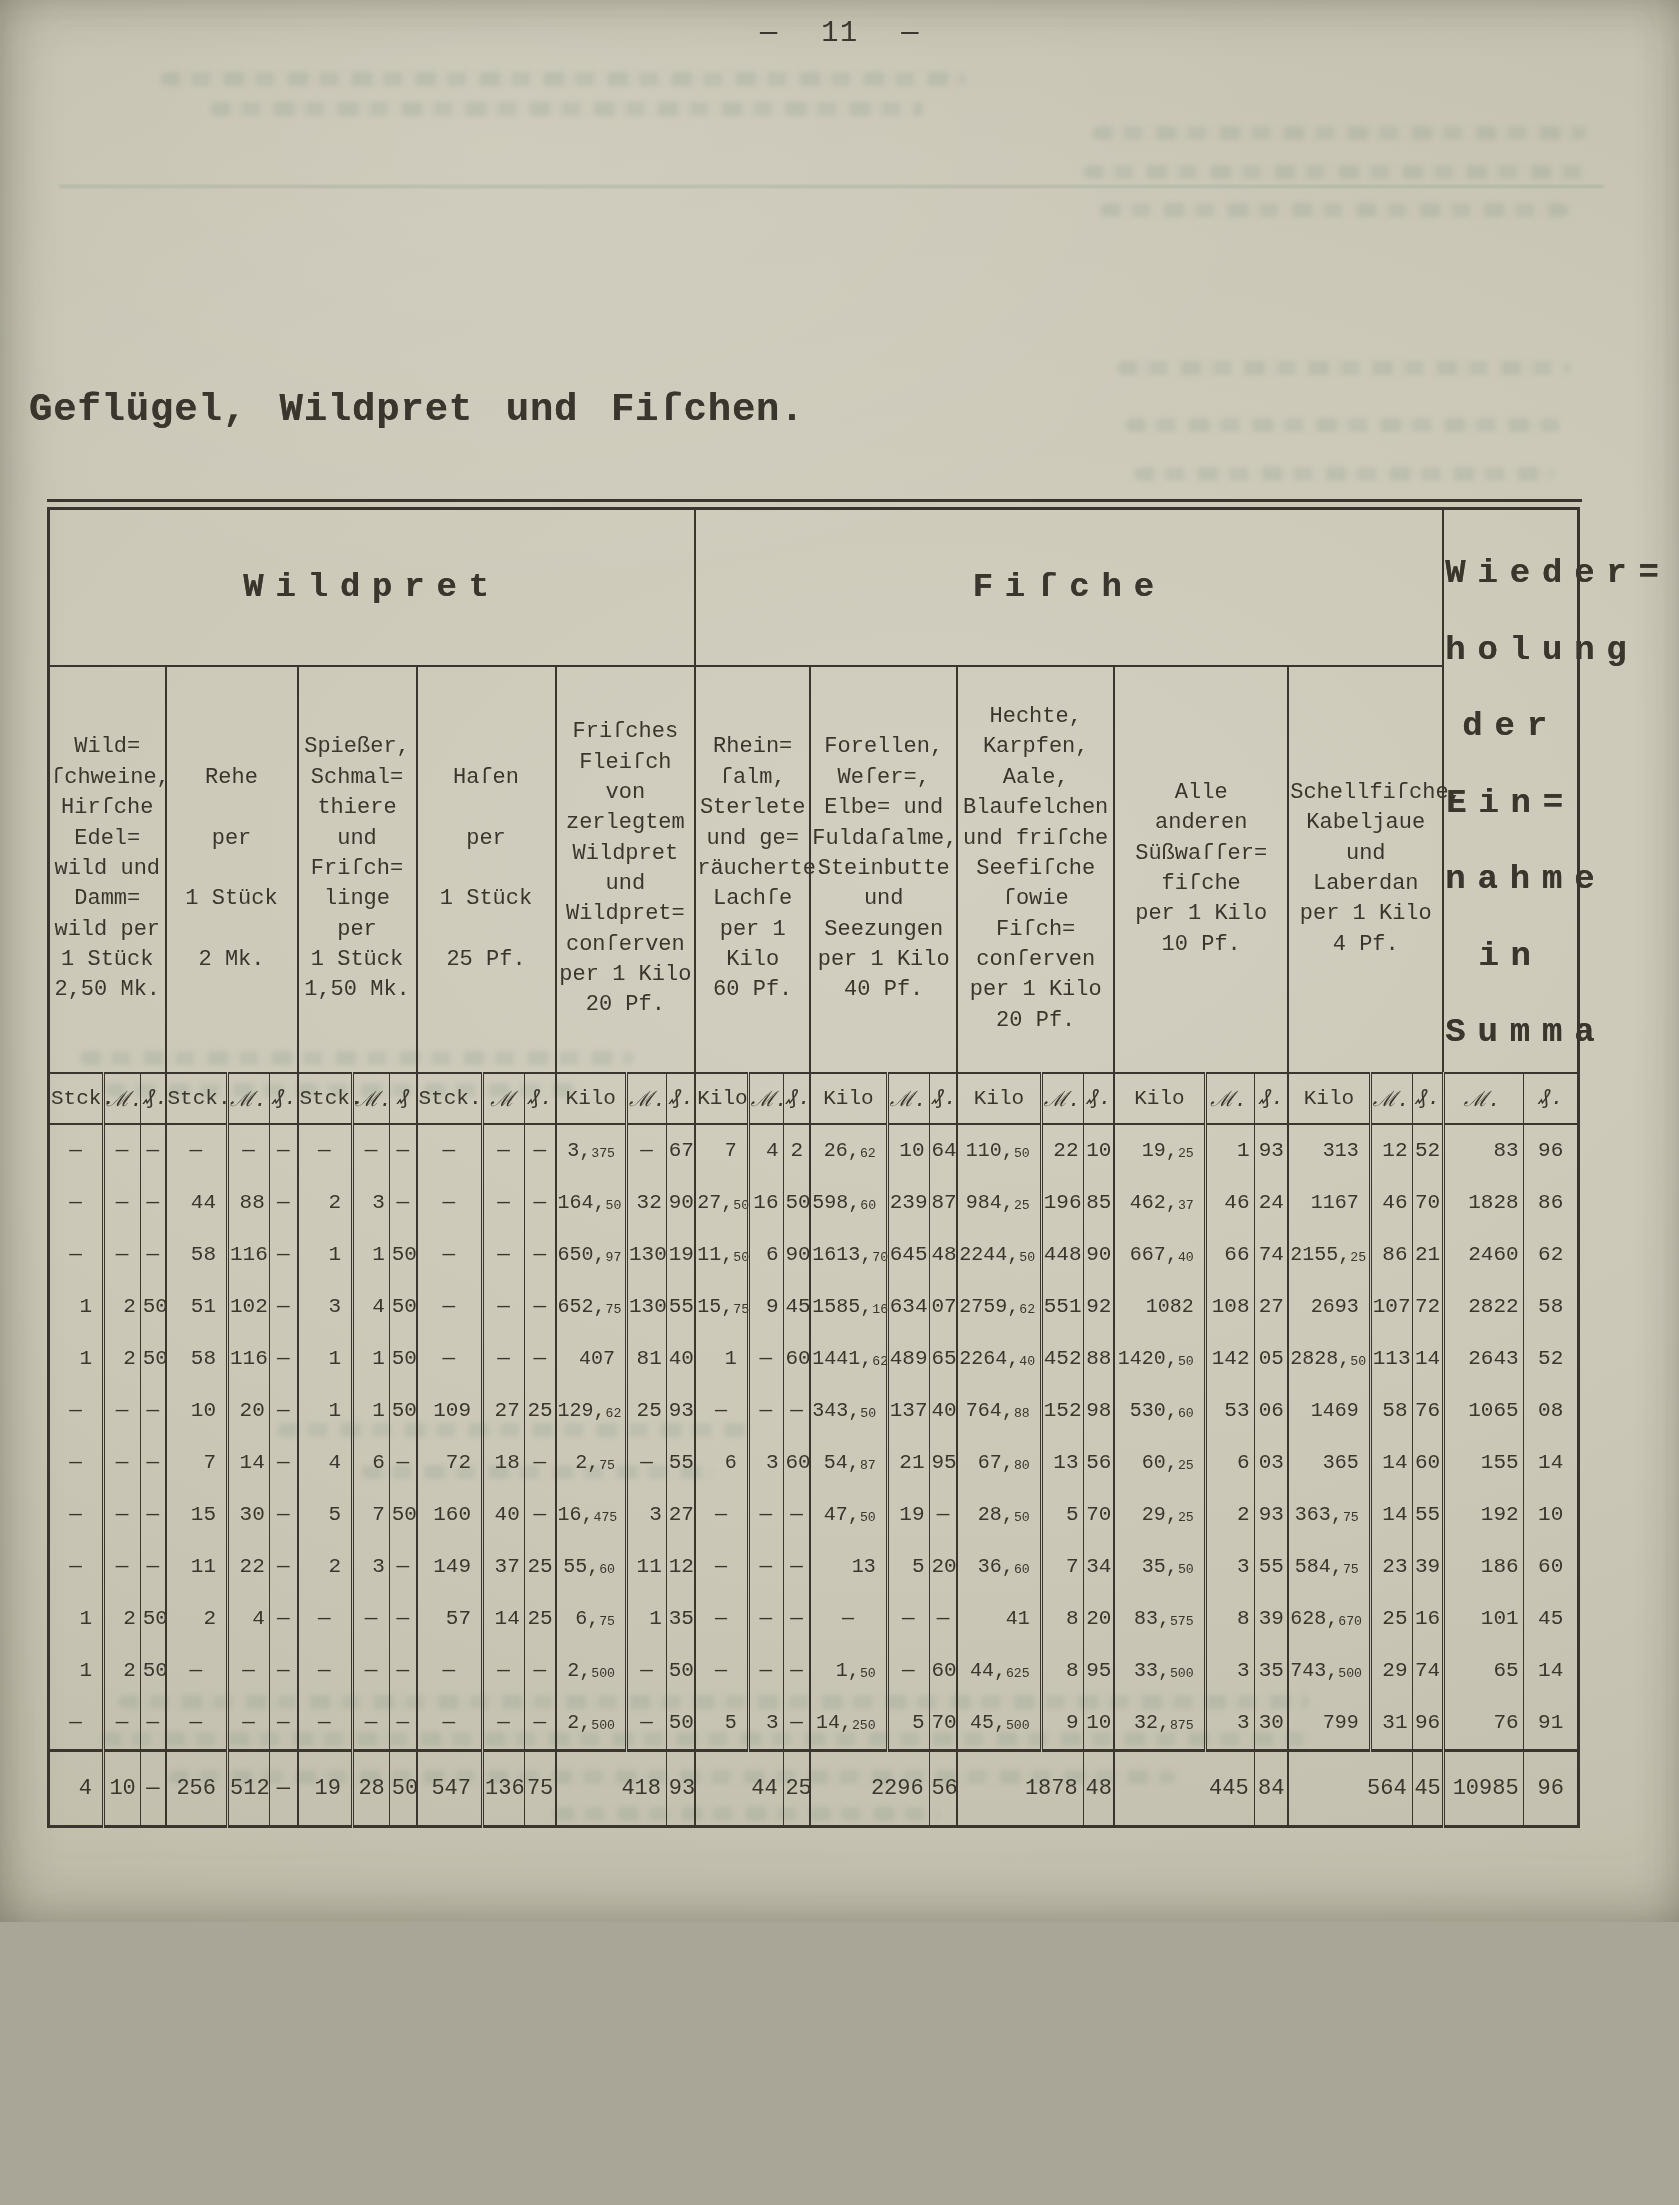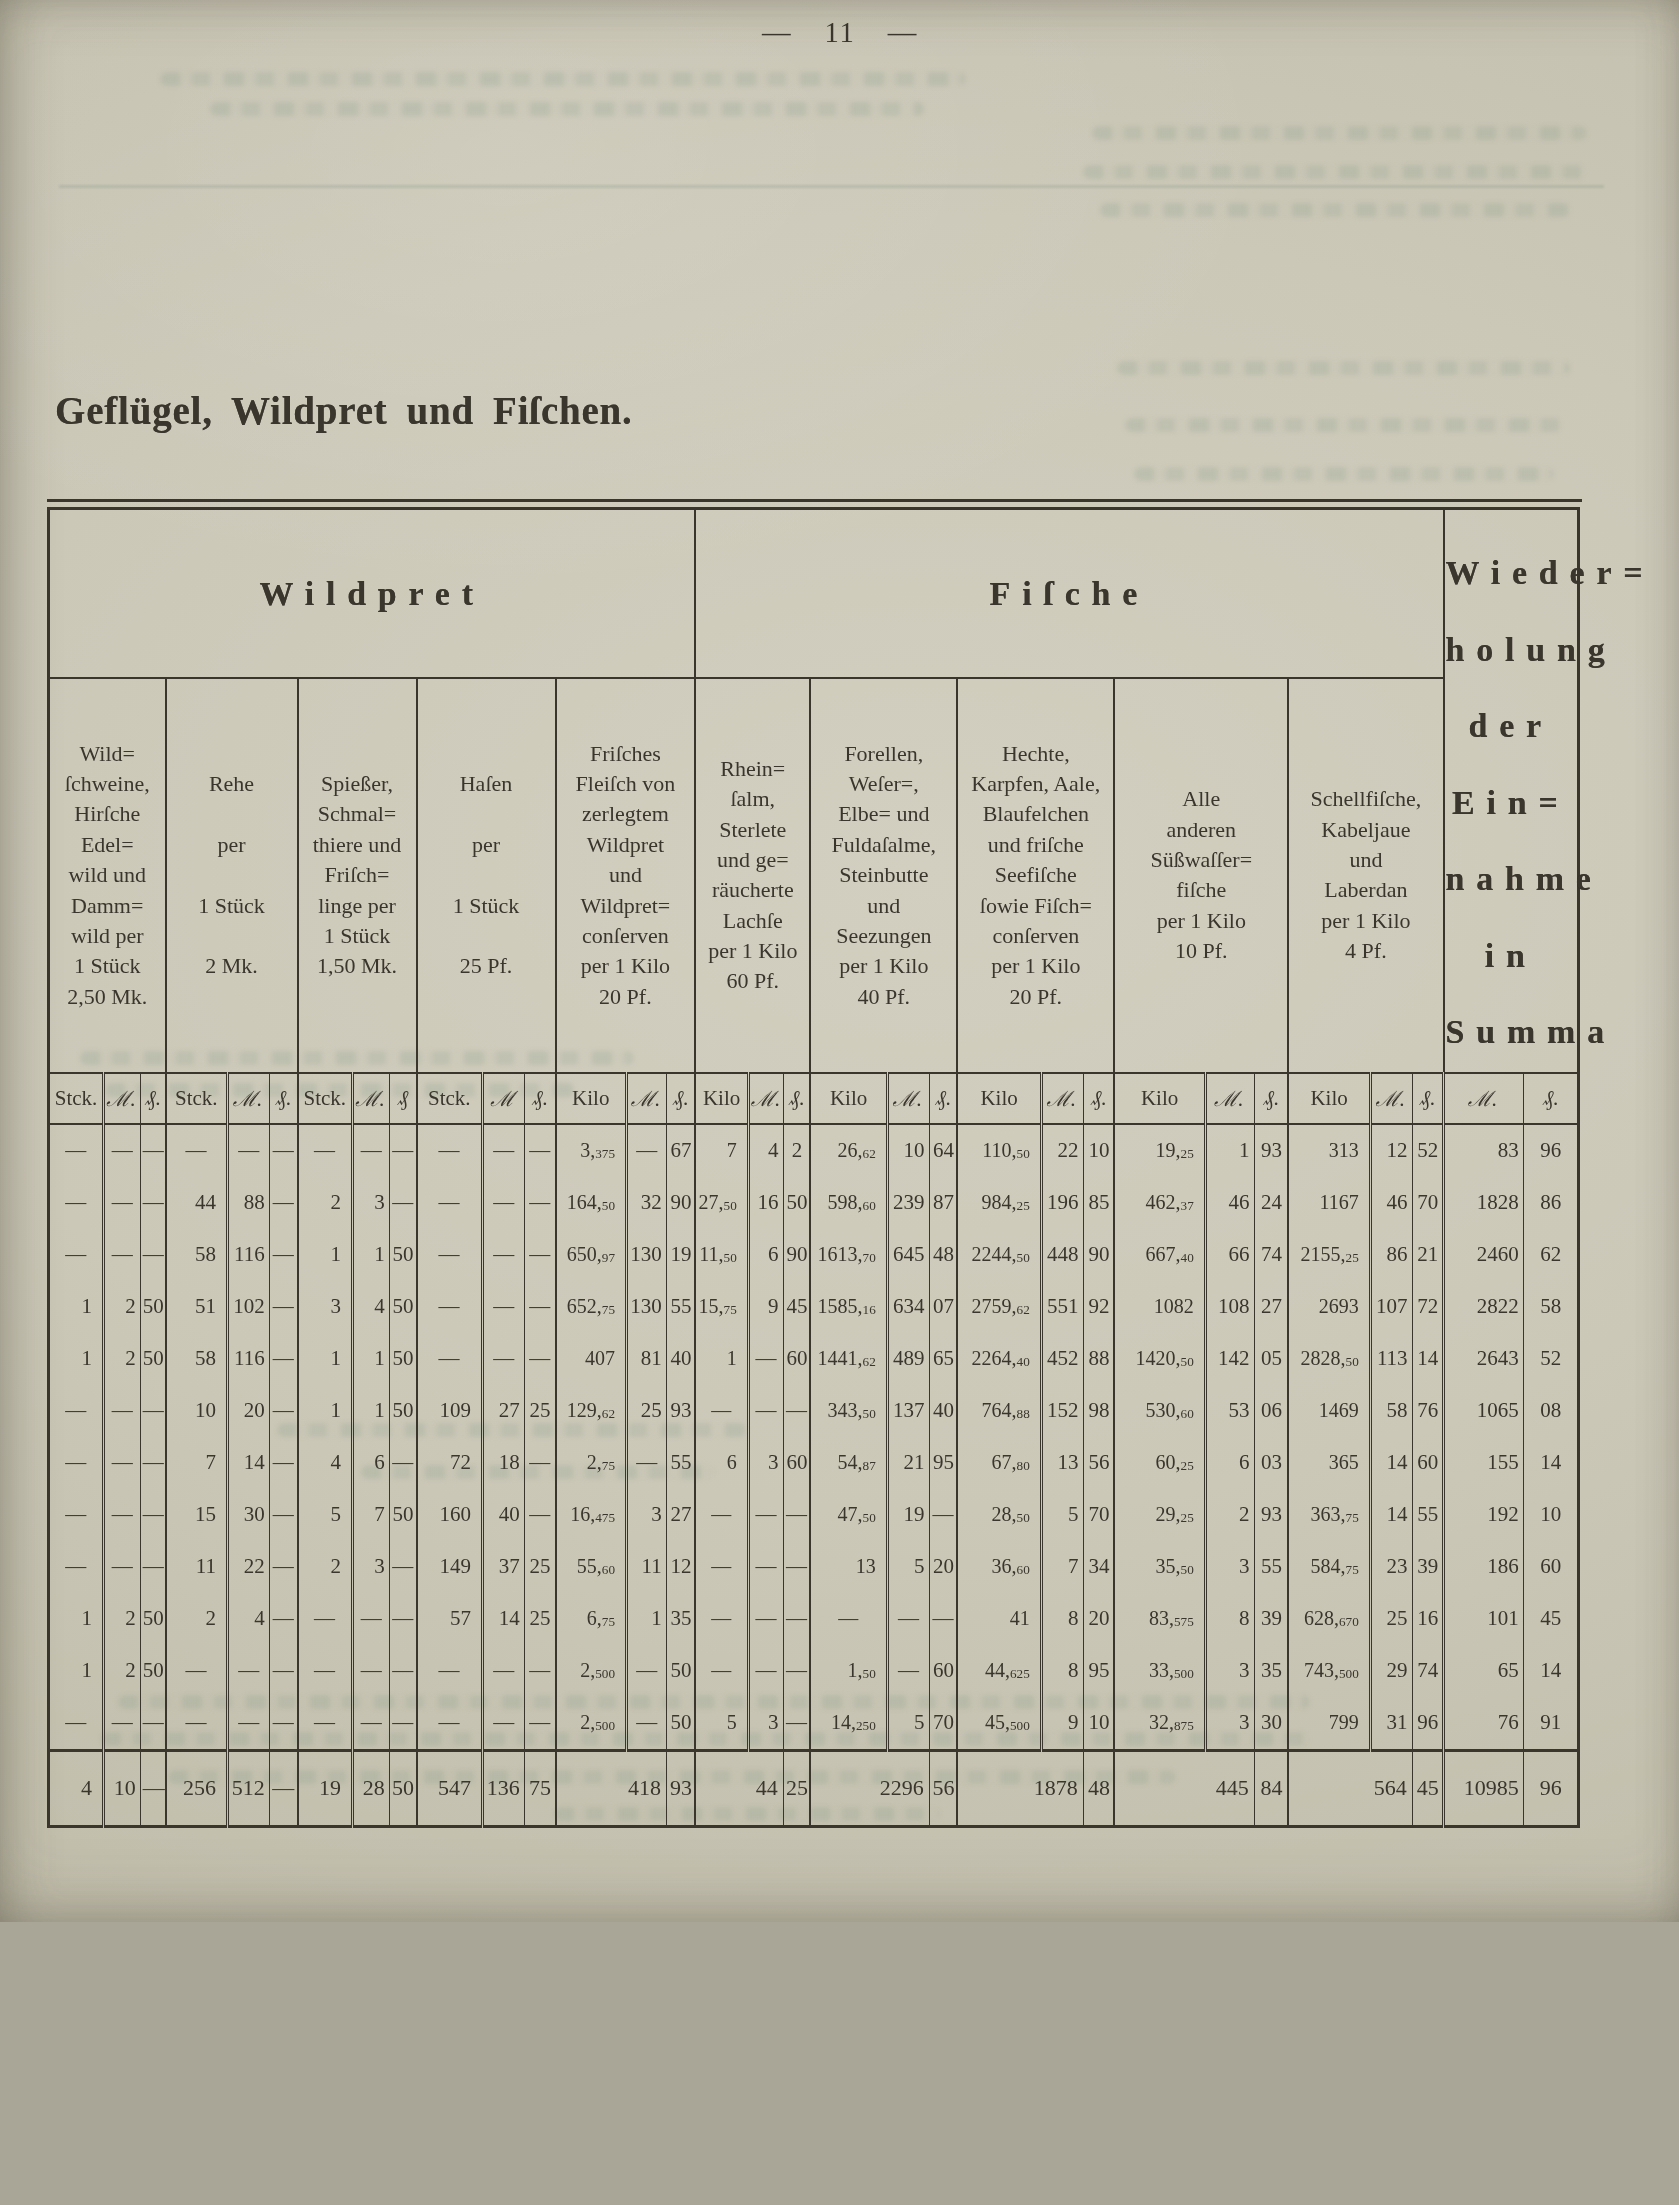--- a/index.html
+++ b/index.html
@@ -3,21 +3,21 @@
 <meta charset="utf-8">
 <style>
   :root{
     --ink:#3a362d;
     --paper:#ccc8b8;
   }
   html,body{margin:0;padding:0;background:#aaa697;}
   #page{
     position:relative;width:1680px;height:1922px;overflow:hidden;
     color:var(--ink);
-    font-family:Liberation Serif, serif;
+    font-family:Liberation Mono, monospace;
     background:
       radial-gradient(1344px 756px at 30% 8%, rgba(255,255,255,0.10), transparent 60%),
       radial-gradient(1848px 1176px at 55% 45%, #d3cfc0 0%, #ccc8b8 55%, #c2beac 100%);
     box-shadow: inset 25px 0 59px -25px rgba(70,65,50,0.35),
                 inset -17px 0 46px -21px rgba(70,65,50,0.25),
                 inset 0 -38px 76px -34px rgba(70,65,50,0.28),
                 inset 0 29px 59px -29px rgba(70,65,50,0.18);
   }
 
   
@@ -40,21 +40,21 @@
     position:absolute;left:714px;top:17px;width:252px;text-align:center;
     font-size:28.6px;letter-spacing:1.7px;word-spacing:23.5px;color:#44403700;
     color:var(--ink);
   }
   .title-fragment{
     position:absolute;left:42px;top:237px;
     font-size:116px;line-height:1.1;font-weight:700;letter-spacing:13.4px;
     text-shadow:0 0 0.8px rgba(40,36,28,0.8);
   }
   .subtitle{
-    position:absolute;left:55px;top:388px;
+    position:absolute;left:29px;top:388px;
     font-size:39px;font-weight:700;letter-spacing:0.8px;word-spacing:8.4px;
     text-shadow:0 0 0.4px rgba(40,36,28,0.7);
   }
 
   
   .table-wrap{
     position:absolute;left:47px;top:474px;width:1535px;
     border-top:3.4px solid var(--ink);
     padding-top:5px;
     margin-top:25px;

